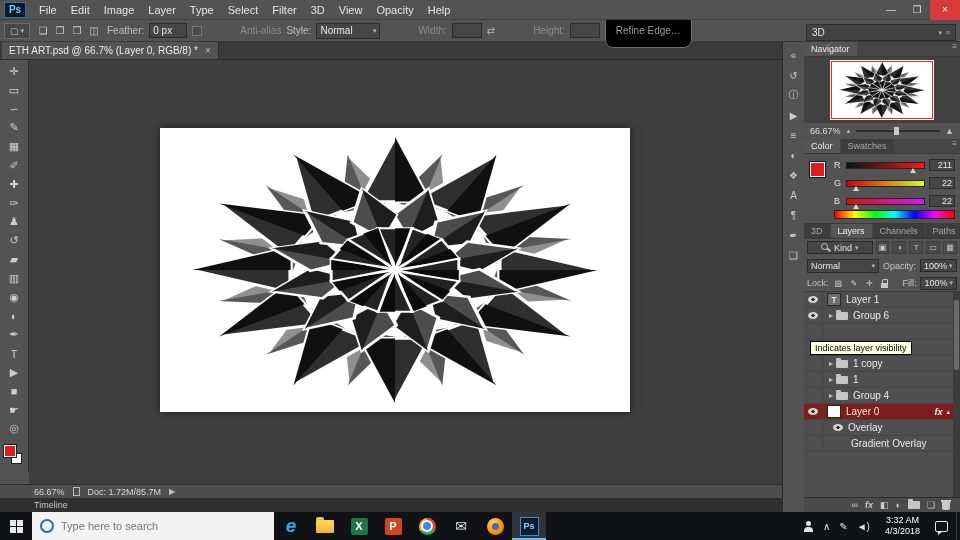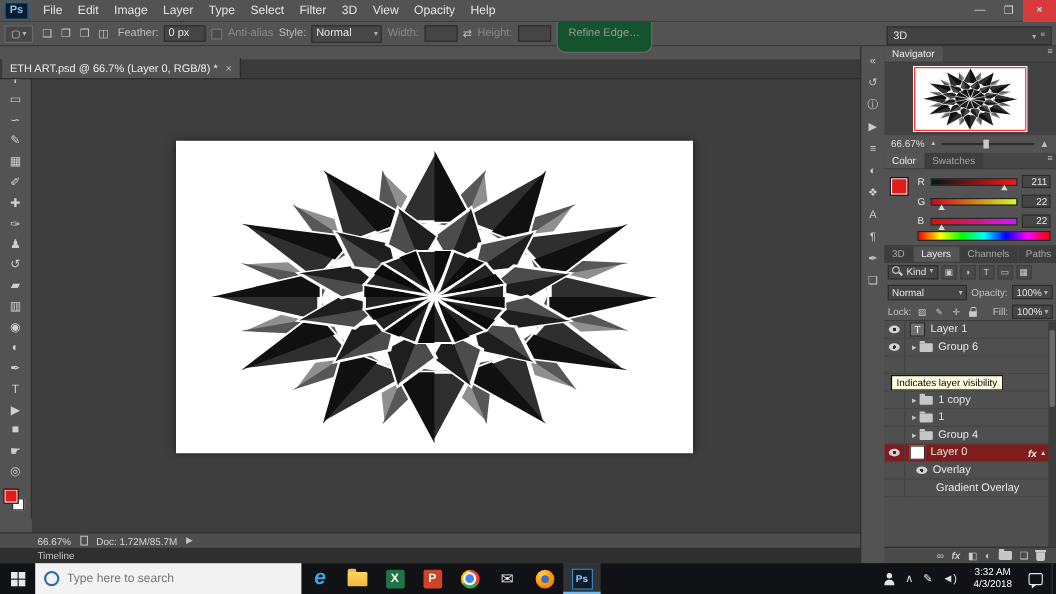--- a/index.html
+++ b/index.html
@@ -13,34 +13,34 @@
   .win-btns { margin-left:auto; display:flex; height:20px; }
   .win-btn { width:26px; height:20px; display:flex; align-items:center; justify-content:center; color:#d8d8d8; font-size:10px; }
   .win-btn.close { background:#d83b3b; color:#fff; width:30px; }
 
   
   .optionsbar { position:absolute; left:0; top:20px; width:960px; height:22px; background:#535353; border-bottom:1px solid #3a3a3a; display:flex; align-items:center; gap:5px; padding-left:4px; z-index:30; }
   .opt-toolchip { width:26px; height:16px; border:1px solid #6b6b6b; background:#474747; display:flex; align-items:center; justify-content:center; gap:2px; font-size:9px; color:#cfcfcf; }
   .selmode { display:flex; gap:1px; }
   .selmode span { width:16px; height:16px; display:flex; align-items:center; justify-content:center; font-size:10px; color:#c9c9c9; }
   .opt-label { color:#bdbdbd; font-size:10px; }
-  .opt-label.disabled { color:#8b8b8b; }
+  .opt-label.disabled { color:#8b8b8b;margin-left:33px; }
   .opt-input { width:38px; height:15px; background:#454545; border:1px solid #2b2b2b; color:#e6e6e6; font-size:10px; padding:0 3px; font-family:"Liberation Sans",sans-serif; }
   .opt-input.short { width:30px; }
   .opt-select { min-width:64px; height:16px; background:#474747; border:1px solid #2b2b2b; display:flex; align-items:center; justify-content:space-between; padding:0 3px; font-size:10px; color:#e6e6e6; }
   .caret { font-size:7px; color:#b5b5b5; }
   .checkbox { width:10px; height:10px; border:1px solid #777; background:#4a4a4a; }
-  .btn-refine { height:31px; border:1px solid #6e6e6e; border-radius:8px; background:#14532d; color:#9b9b9b; font-size:10px; padding:16px 10px; display:flex; align-items:center; }
+  .btn-refine { height:31px; border:1px solid #6e6e6e; border-radius:8px; background:#000000; color:#9b9b9b; font-size:10px; padding:16px 10px; display:flex; align-items:center; }
 
   
   .workspace-bar { position:absolute; left:806px; top:24px; width:150px; height:17px; background:#424242; border:1px solid #2d2d2d; display:flex; align-items:center; padding:0 5px; gap:4px; z-index:35; font-size:10px; }
   .workspace-bar .spacer { flex:1; }
 
   
-  .tabbar { position:absolute; left:0; top:54px; width:782px; height:18px; background:#3a3a3a; border-bottom:1px solid #2c2c2c; display:flex; align-items:flex-end; z-index:20; }
+  .tabbar { position:absolute; left:0; top:42px; width:782px; height:18px; background:#3a3a3a; border-bottom:1px solid #2c2c2c; display:flex; align-items:flex-end; z-index:20; }
   .doc-tab { height:18px; background:#535353; border-right:1px solid #2a2a2a; display:flex; align-items:center; gap:7px; padding:0 7px; font-size:10px; color:#ececec; margin-left:2px; }
   .doc-tab .tab-close { color:#b9b9b9; font-size:10px; }
 
   
   .pasteboard { position:absolute; left:29px; top:60px; width:753px; height:424px; background:#3e3e3e; }
   .canvas { position:absolute; left:160px; top:128px; width:470px; height:284px; background:#ffffff; box-shadow:0 0 8px rgba(0,0,0,.55); z-index:5; }
   .canvas svg { display:block; }
 
   
   .toolbar { position:absolute; left:0; top:60px; width:29px; height:412px; background:#535353; border-right:1px solid #2e2e2e; display:flex; flex-direction:column; align-items:center; z-index:10; padding-top:2px; }
@@ -79,21 +79,21 @@
   .fg-swatch { position:absolute; left:5px; top:7px; width:17px; height:17px; border:1px solid #141414; box-shadow:inset 0 0 0 1px #fff; }
   .chan-row { position:absolute; left:30px; right:5px; height:12px; display:flex; align-items:center; gap:4px; }
   .chan-label { width:8px; font-size:9px; color:#e2e2e2; }
   .chan-track { position:relative; flex:1; height:7px; border:1px solid #242424; }
   .chan-thumb { position:absolute; bottom:-5px; width:0; height:0; border-left:3px solid transparent; border-right:3px solid transparent; border-bottom:5px solid #d8d8d8; }
   .chan-val { width:26px; height:12px; background:#454545; border:1px solid #2b2b2b; font-size:9px; color:#e6e6e6; display:flex; align-items:center; justify-content:flex-end; padding:0 2px; }
   .spectrum { position:absolute; left:30px; right:5px; bottom:4px; height:9px; border:1px solid #242424;
     background:linear-gradient(90deg,#f00,#ff0,#0f0,#0ff,#00f,#f0f,#f00); }
 
   .lyr-row1 { height:17px; display:flex; align-items:center; gap:3px; padding:0 3px; background:#535353; }
-  .kind-combo { height:13px; background:#454545; border:1px solid #2b2b2b; display:flex; gap:3px; padding:0 3px; font-size:9px; color:#e0e0e0; }
+  .kind-combo { height:13px; background:#454545; border:1px solid #2b2b2b; display:flex; align-items:center; gap:3px; padding:0 13px; font-size:9px; color:#e0e0e0; }
   .filter-ico { width:14px; height:13px; border:1px solid #3e3e3e; background:#4a4a4a; display:flex; align-items:center; justify-content:center; font-size:8px; color:#c9c9c9; }
   .lyr-row2 { height:19px; display:flex; align-items:center; gap:4px; padding:0 3px; background:#535353; }
   .blend-select { width:72px; height:14px; background:#454545; border:1px solid #2b2b2b; display:flex; align-items:center; justify-content:space-between; padding:0 3px; font-size:9px; color:#e6e6e6; }
   .small-label { font-size:9px; color:#c3c3c3; }
   .valbox { height:13px; background:#454545; border:1px solid #2b2b2b; display:flex; align-items:center; gap:2px; font-size:9px; color:#e6e6e6; padding:0 3px; }
   .lyr-row3 { height:17px; display:flex; align-items:center; gap:4px; padding:0 3px; background:#535353; border-bottom:1px solid #3a3a3a; }
   .lock-ico { width:12px; height:13px; display:flex; align-items:center; justify-content:center; font-size:8px; color:#c9c9c9; }
 
   .layer-rows { position:relative; flex:1; background:#4f4f4f; overflow:hidden; }
   .lrow { height:16px; display:flex; align-items:center; border-bottom:1px solid #454545; padding-right:10px; }

